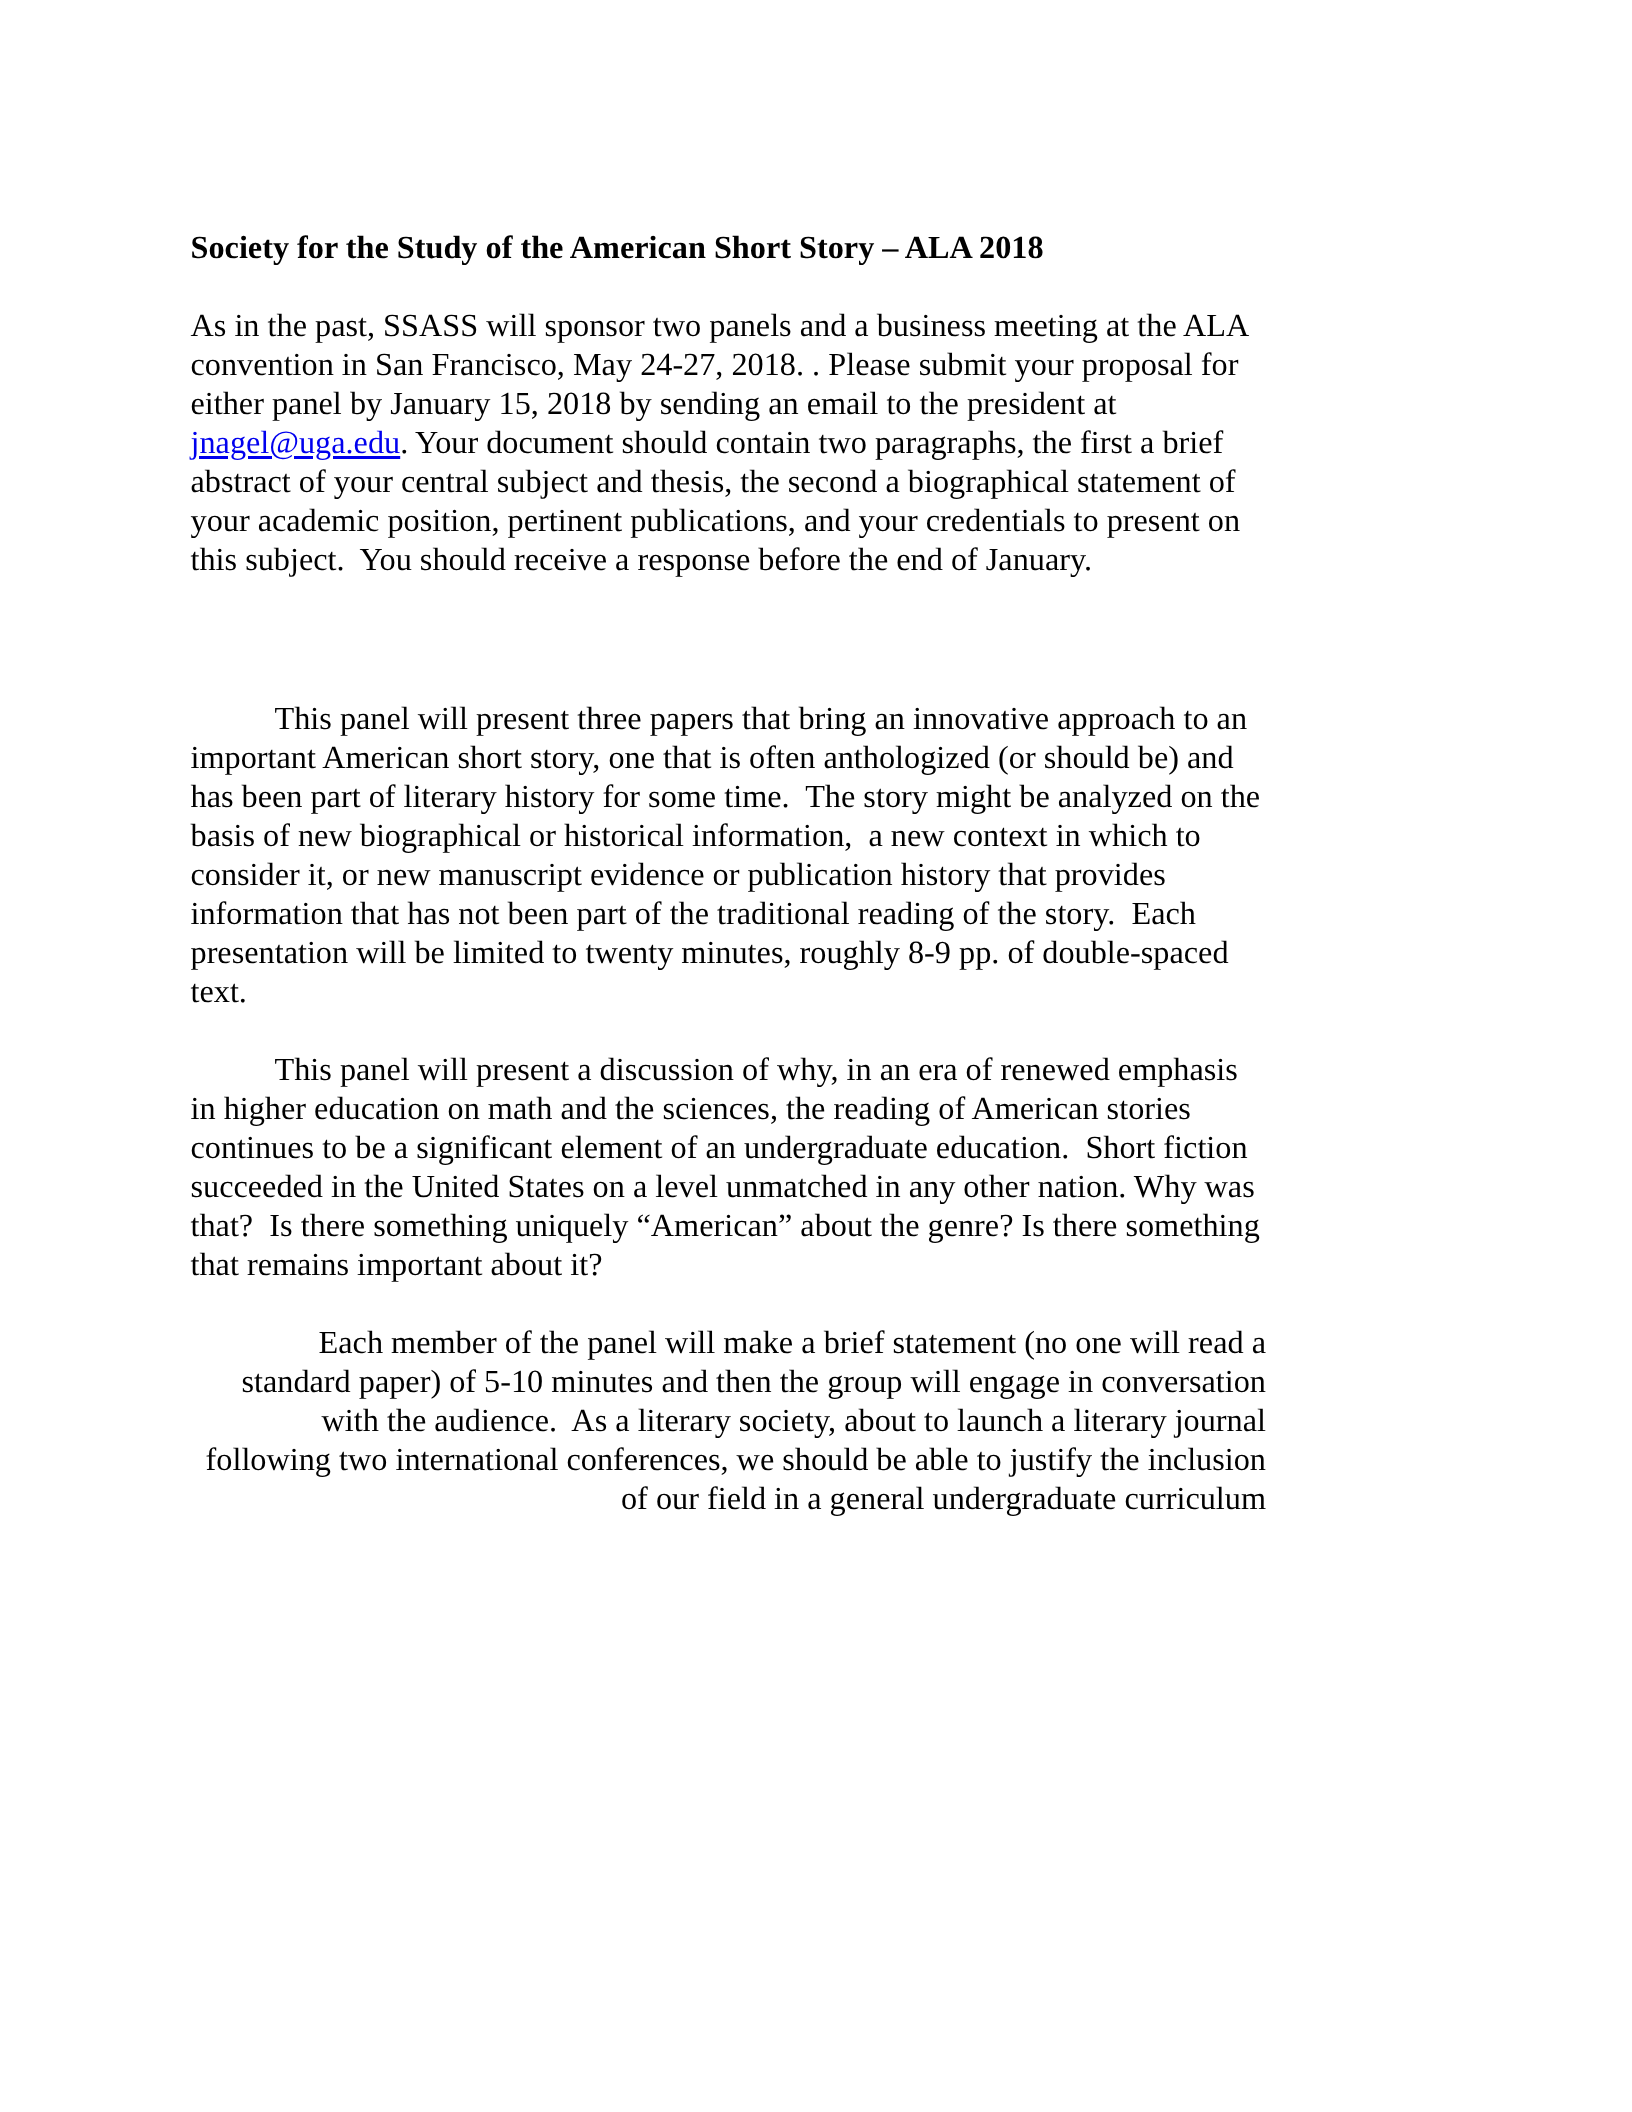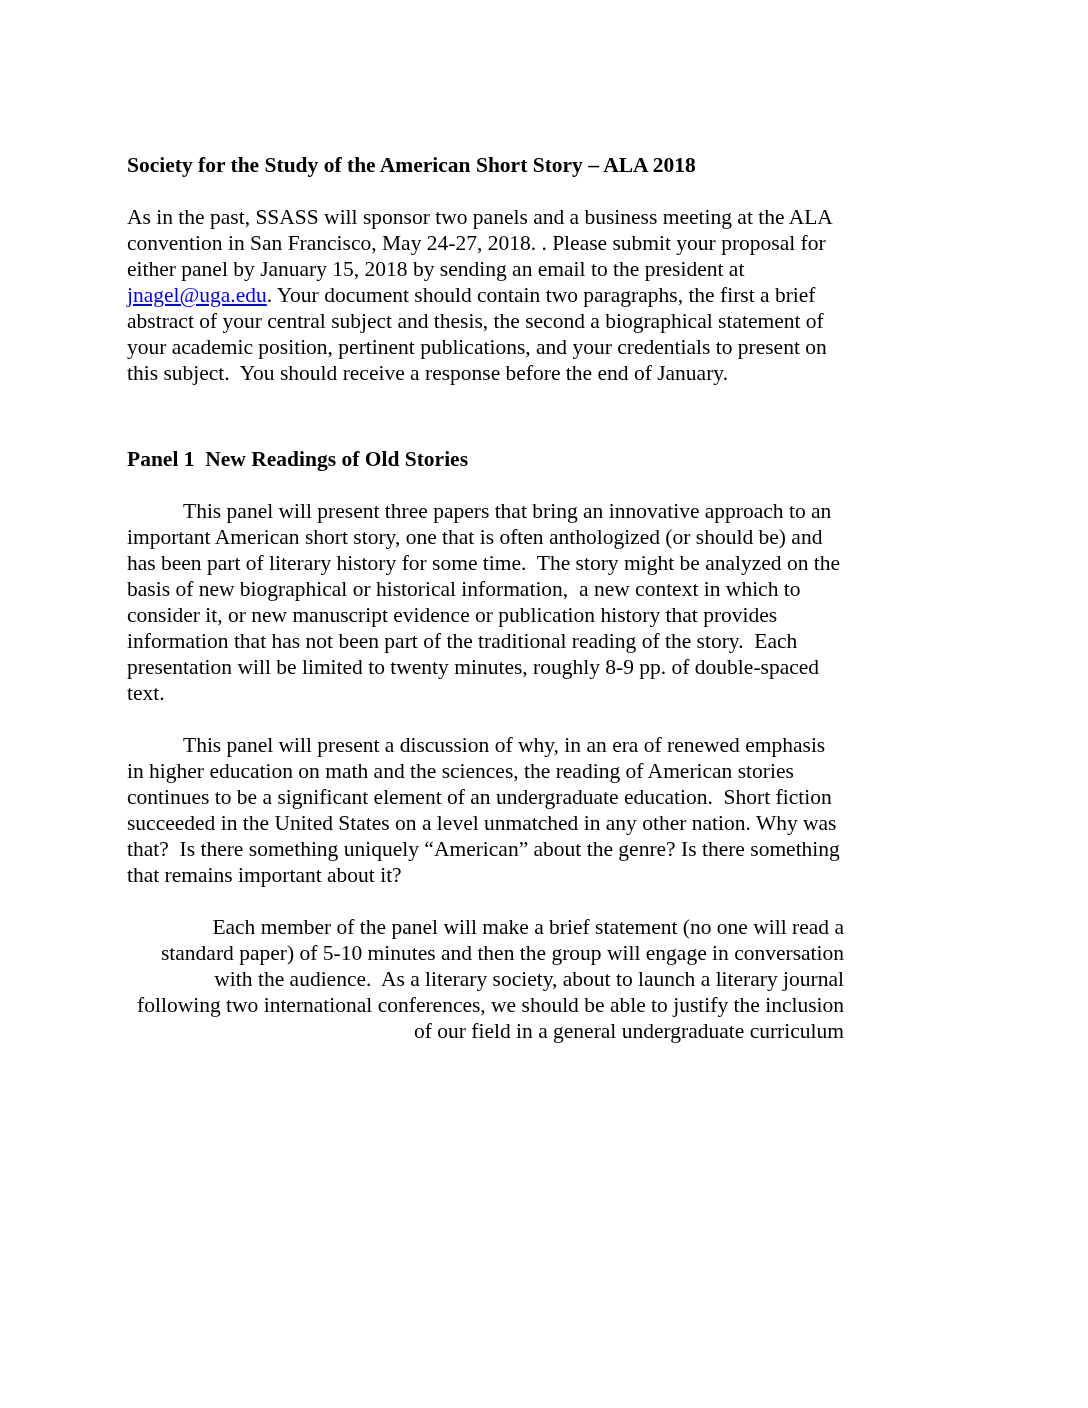--- a/index.html
+++ b/index.html
@@ -28,21 +28,21 @@
     font-size: 21.5px;
     line-height: 26px;
     font-weight: bold;
     white-space: pre-wrap;
   }
   .para {
     margin: 0 0 26px 0;
     white-space: pre-wrap;
   }
   .para.intro {
-    margin-bottom: 60px;
+    margin-bottom: 80px;
   }
   .panel-heading {
     margin: 0 0 26px 0;
     font-size: 21.5px;
     line-height: 26px;
     font-weight: bold;
     white-space: pre-wrap;
   }
   .indent {
     text-indent: 56px;
@@ -60,21 +60,20 @@
 </style>
 </head>
 <body>
 
 <div class="page">
 
   <h1 class="doc-title">Society for the Study of the American Short Story – ALA 2018</h1>
 
   <p class="para intro"><span>As in the past, SSASS will sponsor two panels and a business meeting at the ALA convention in San Francisco, May 24-27, 2018. . Please submit your proposal for either panel by January 15, 2018 by sending an email to the president at </span><a class="email-link" href="#">jnagel@uga.edu</a><span>. Your document should contain two paragraphs, the first a brief abstract of your central subject and thesis, the second a biographical statement of your academic position, pertinent publications, and your credentials to present on this subject.  You should receive a response before the end of January.</span></p>
 
-  <h2 class="panel-heading">Panel 1  New Readings of Old Stories</h2>
 
   <p class="para indent">This panel will present three papers that bring an innovative approach to an important American short story, one that is often anthologized (or should be) and has been part of literary history for some time.  The story might be analyzed on the basis of new biographical or historical information,  a new context in which to consider it, or new manuscript evidence or publication history that provides information that has not been part of the traditional reading of the story.  Each presentation will be limited to twenty minutes, roughly 8-9 pp. of double-spaced text.</p>
 
 
   <p class="para indent">This panel will present a discussion of why, in an era of renewed emphasis in higher education on math and the sciences, the reading of American stories continues to be a significant element of an undergraduate education.  Short fiction succeeded in the United States on a level unmatched in any other nation. Why was that?  Is there something uniquely “American” about the genre? Is there something that remains important about it?</p>
 
   <p class="para indent last">Each member of the panel will make a brief statement (no one will read a standard paper) of 5-10 minutes and then the group will engage in conversation with the audience.  As a literary society, about to launch a literary journal following two international conferences, we should be able to justify the inclusion of our field in a general undergraduate curriculum</p>
 
 </div>
 

